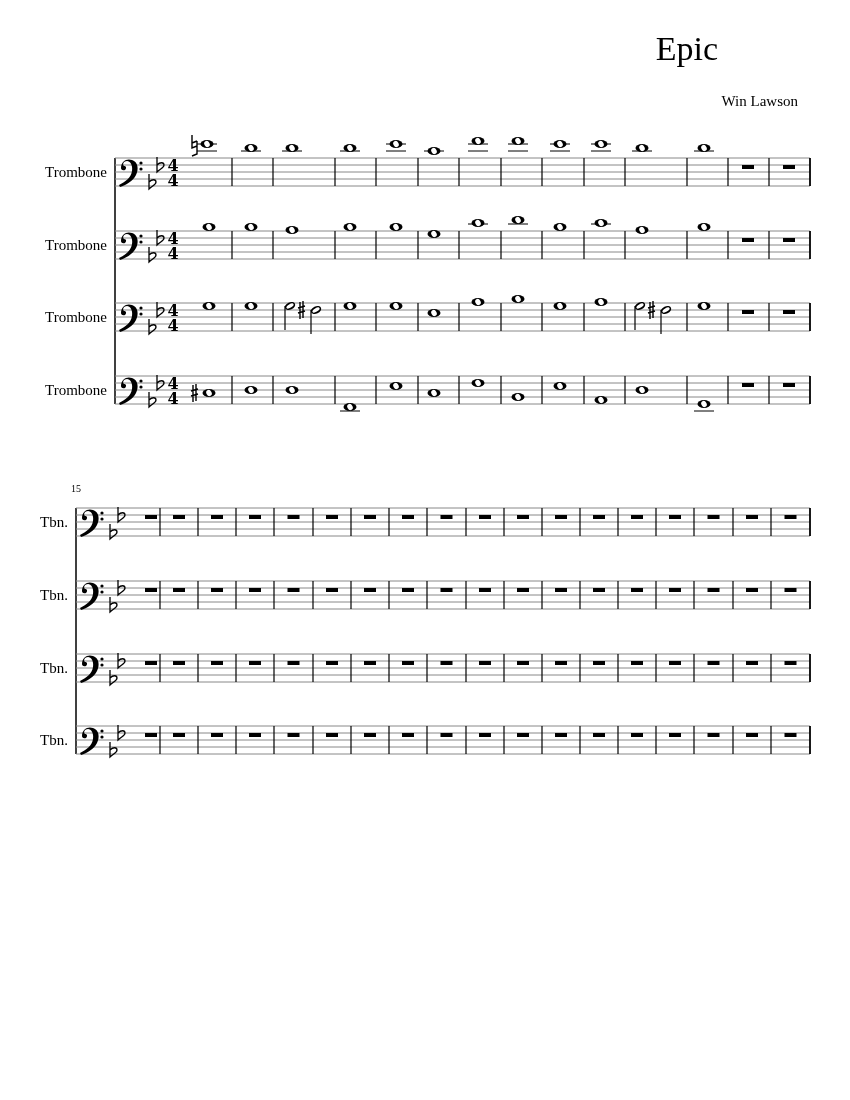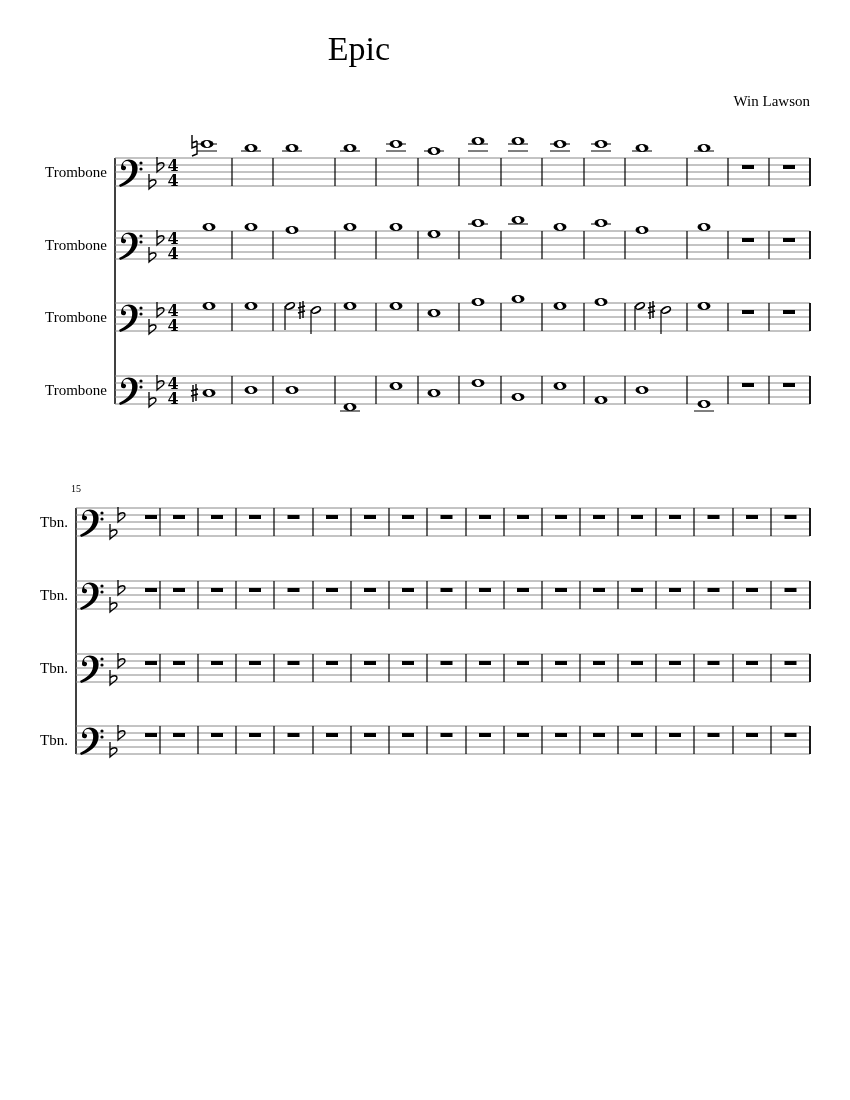--- a/index.html
+++ b/index.html
@@ -1,18 +1,18 @@
 <!DOCTYPE html>
 <html><head>
 <meta charset="utf-8">
 <style>
   html, body { margin:0; padding:0; background:#fff; }
   body { width:850px; height:1100px; position:relative; overflow:hidden; font-family:"Liberation Serif", "DejaVu Serif", serif; color:#000; }
-  .title { position:absolute; top:30px; left:0; width:718px; text-align:center; font-size:34px; }
-  .composer { position:absolute; top:93px; right:40px; font-size:15px; }
+  .title { position:absolute; top:30px; left:0; width:718px; text-align:right; font-size:34px; }
+  .composer { position:absolute; top:93px; right:52px; font-size:15px; }
   svg { position:absolute; left:0; top:0; }
 </style>
 </head>
 <body>
 
 <div class="title">Epic</div>
 <div class="composer">Win Lawson</div>
 
 <div id="score">
     <svg width="850" height="1100">

